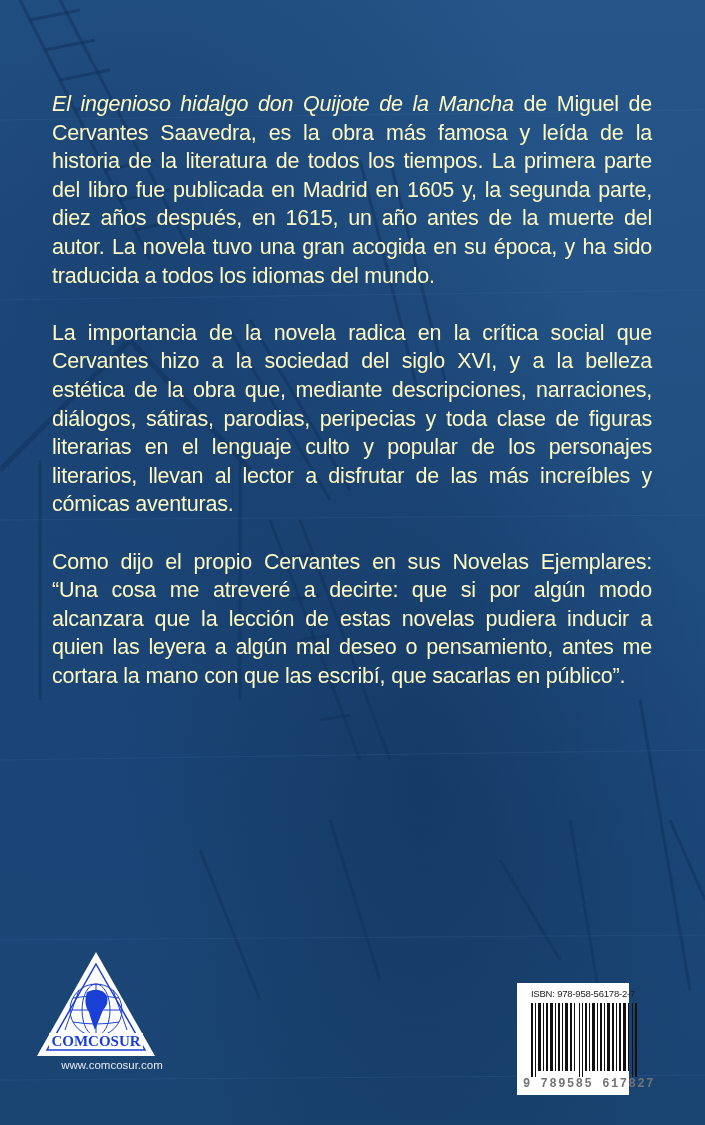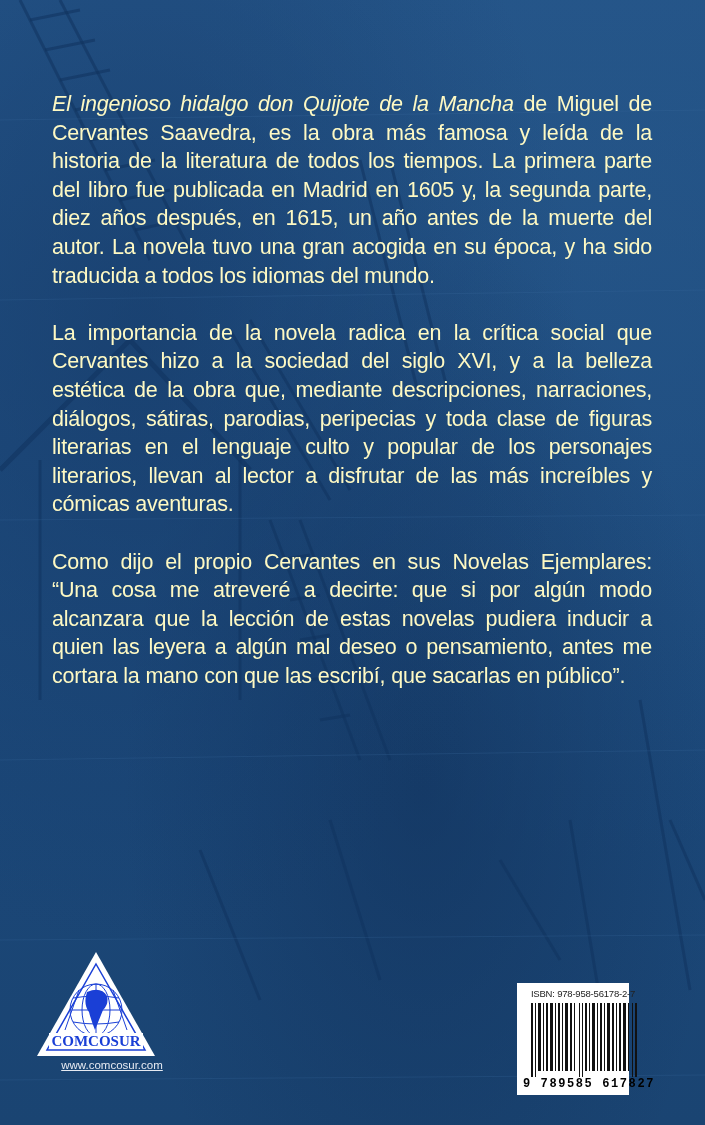--- a/index.html
+++ b/index.html
@@ -22,36 +22,36 @@
     color: #fef9c3; font-size: 21.5px; line-height: 28.6px;
     text-align: justify; letter-spacing: -0.2px;
   }
   .content p { margin: 0 0 28.6px 0; }
   .content em { font-style: italic; }
   .logo {
     position: absolute; left: 35px; top: 950px; width: 122px; height: 110px;
   }
   .logo-url {
     position: absolute; left: 52px; top: 1059px; width: 120px;
-    text-align: center; color: #e6eaf2; font-size: 11.5px; text-decoration: underline;
+    text-align: center; color: #e6eaf2; font-size: 11.5px;
   }
   .isbn-box {
     position: absolute; left: 517px; top: 949px; width: 112px; height: 112px;
     background: #ffffff;
     margin-top: 34px;
   }
   .isbn-label {
     position: absolute; left: 0; top: 5px; width: 132px; text-align: center;
     font-size: 9.5px; color: #222; letter-spacing: -0.2px;
   }
   .barcode { position: absolute; left: 14px; top: 20px; }
   .isbn-digits {
     position: absolute; left: 6px; top: 94px; width: 124px;
     font-family: "Liberation Mono", monospace; font-weight: bold;
-    font-size: 12px; color: #000000; letter-spacing: 1.6px; white-space: pre;
+    font-size: 12px; color: #737373; letter-spacing: 1.6px; white-space: pre;
   }
 </style>
 </head>
 <body>
 
 <div class="bg">
   <svg width="705" height="1125" viewBox="0 0 705 1125">
     <g stroke="#10335e" stroke-opacity="0.55" fill="none" stroke-width="3">
 
       <path d="M20 0 L150 260"></path>

